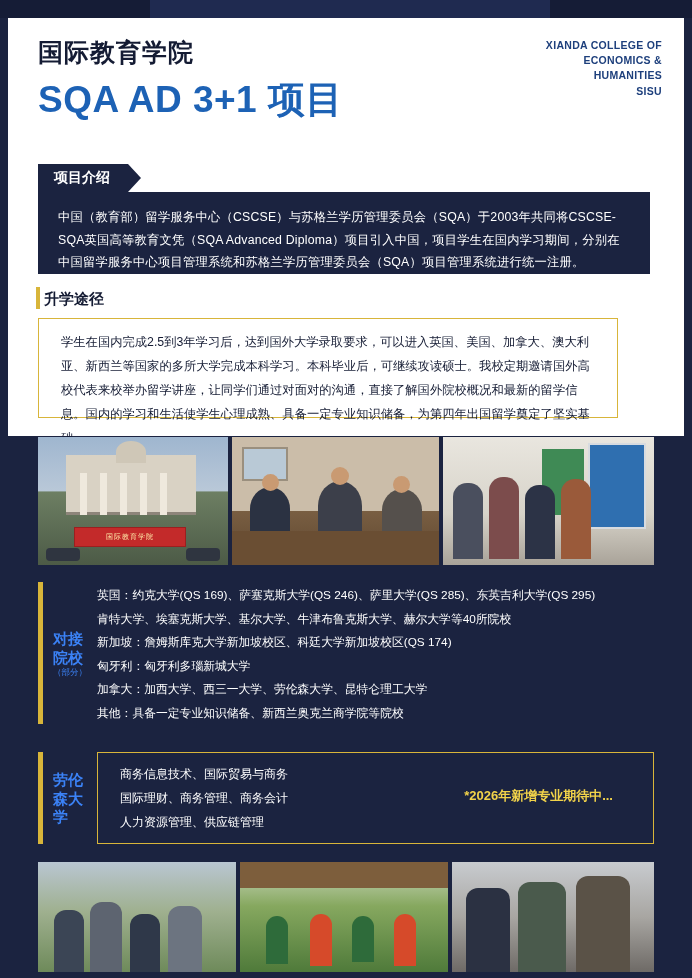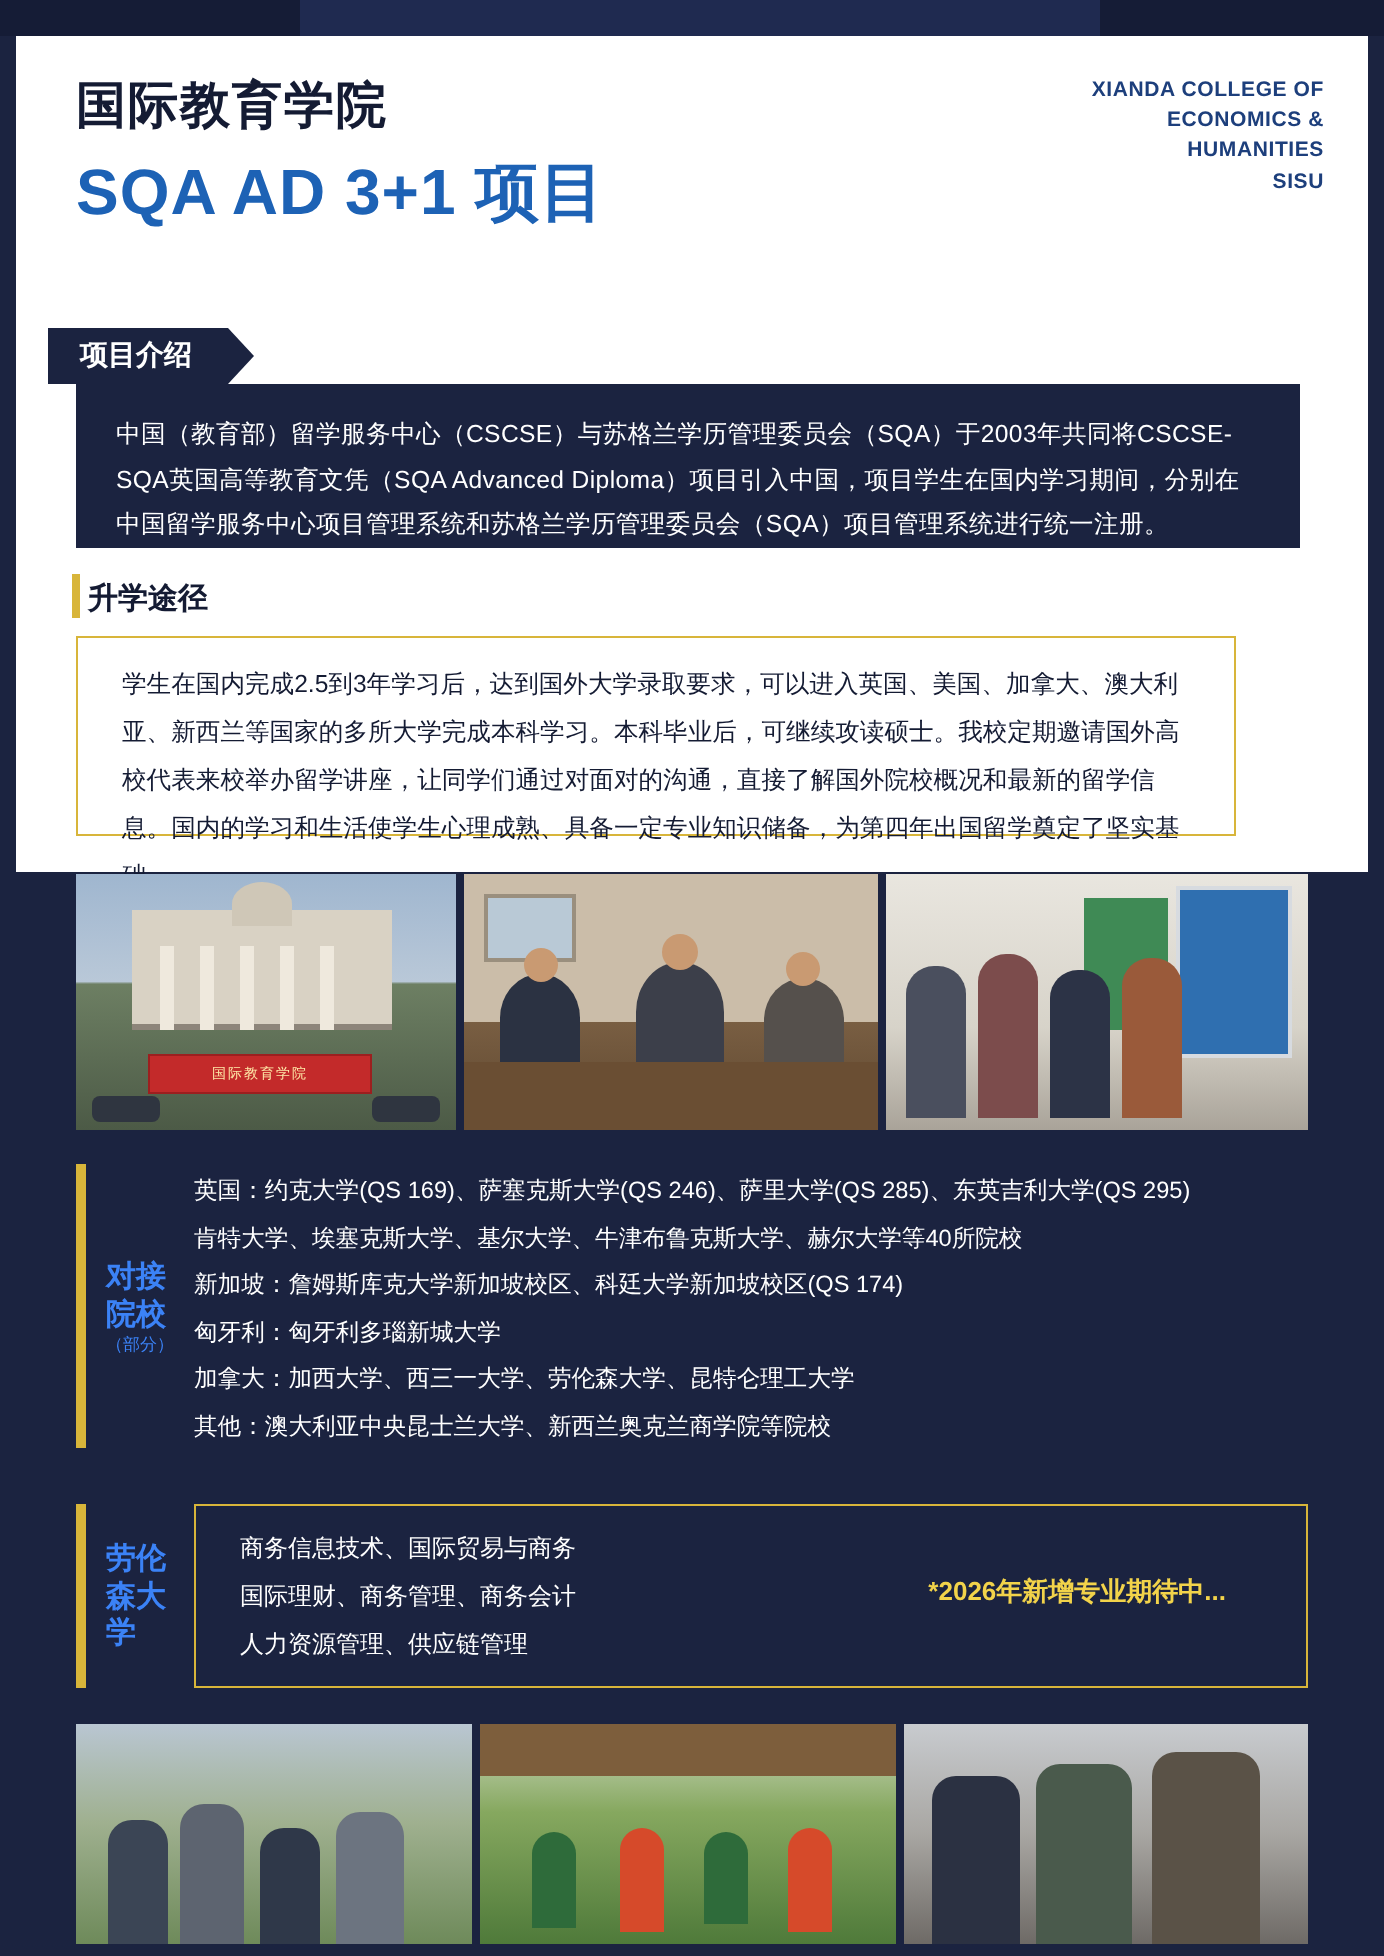--- a/index.html
+++ b/index.html
@@ -30,21 +30,21 @@
   }
   .header {
     position: absolute; top: 36px; left: 38px; width: 610px;
   }
   .title-cn {
     font-size: 25px; font-weight: bold; color: #141b33;
     letter-spacing: 1px;
   }
   .title-en {
     margin-top: 6px;
-    font-size: 32px; font-weight: bold; color: #1d62b5;
+    font-size: 37px; font-weight: bold; color: #1d62b5;
     letter-spacing: 0.5px;
   }
   .title-sub {
     margin-top: 6px;
     font-size: 12px; font-weight: bold; color: #141b33;
   }
   .college-name {
     position: absolute; top: 38px; right: 30px;
     text-align: right;
     font-size: 10.5px; font-weight: bold; color: #1d3f7c;
@@ -61,21 +61,21 @@
     display: flex; align-items: center;
     padding: 0 18px 0 16px;
   }
   .ribbon:after {
     content: "";
     position: absolute; right: -13px; top: 0;
     border-left: 13px solid #1b2340;
     border-top: 14px solid transparent;
     border-bottom: 14px solid transparent;
   }
-  .sec1-ribbon { top: 164px; left: 24px; }
+  .sec1-ribbon { top: 164px; left: 38px; }
 
   .sec1-box {
     position: absolute; top: 192px; left: 38px;
     width: 612px; height: 82px;
     background: #1b2340;
     color: #ffffff;
     padding: 14px 20px;
     font-size: 12.3px;
     line-height: 1.85;
     letter-spacing: 0.2px;
@@ -277,21 +277,21 @@
       <div class="vlabel" style="height:142px;">
         <span>对接院校</span>
         <span class="small">（部分）</span>
       </div>
       <div class="sec3-list">
         <div>英国：约克大学(QS 169)、萨塞克斯大学(QS 246)、萨里大学(QS 285)、东英吉利大学(QS 295)</div>
         <div>肯特大学、埃塞克斯大学、基尔大学、牛津布鲁克斯大学、赫尔大学等40所院校</div>
         <div>新加坡：詹姆斯库克大学新加坡校区、科廷大学新加坡校区(QS 174)</div>
         <div>匈牙利：匈牙利多瑙新城大学</div>
         <div>加拿大：加西大学、西三一大学、劳伦森大学、昆特仑理工大学</div>
-        <div>其他：澳大利亚中央昆士兰大学、新西兰奥克兰商学院等院校</div>
+        <div>其他：具备一定专业知识储备、新西兰奥克兰商学院等院校</div>
       </div>
     </div>
   </div>
 
   <div class="sec4">
     <div class="sec4-row">
       <div class="vbar" style="height:92px;"></div>
       <div class="vlabel" style="height:92px;">
         <span>劳伦森大学</span>
       </div>

